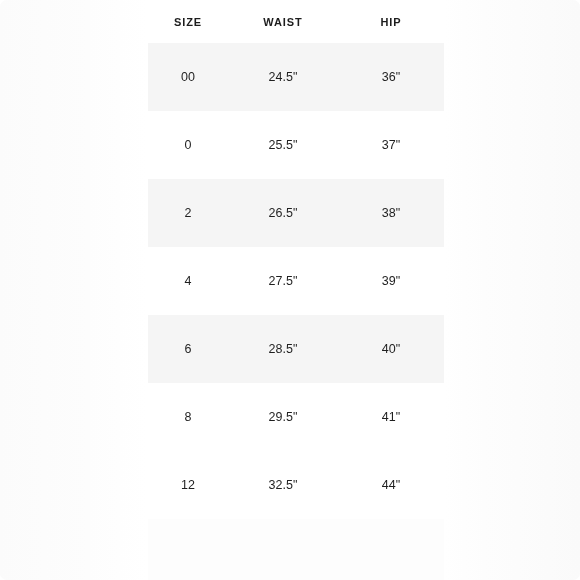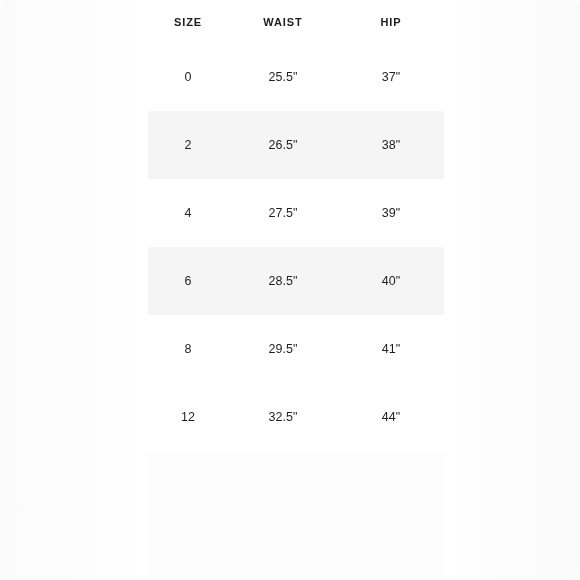--- a/index.html
+++ b/index.html
@@ -93,20 +93,25 @@
         <col class="c-hip">
       </colgroup>
       <thead>
         <tr>
           <th>SIZE</th>
           <th>WAIST</th>
           <th>HIP</th>
         </tr>
       </thead>
       <tbody>
+        <tr class="row-alt">
+          <td>00</td>
+          <td>24.5"</td>
+          <td>36"</td>
+        </tr>
         <tr class="row-plain">
           <td>0</td>
           <td>25.5"</td>
           <td>37"</td>
         </tr>
         <tr class="row-alt">
           <td>2</td>
           <td>26.5"</td>
           <td>38"</td>
         </tr>

